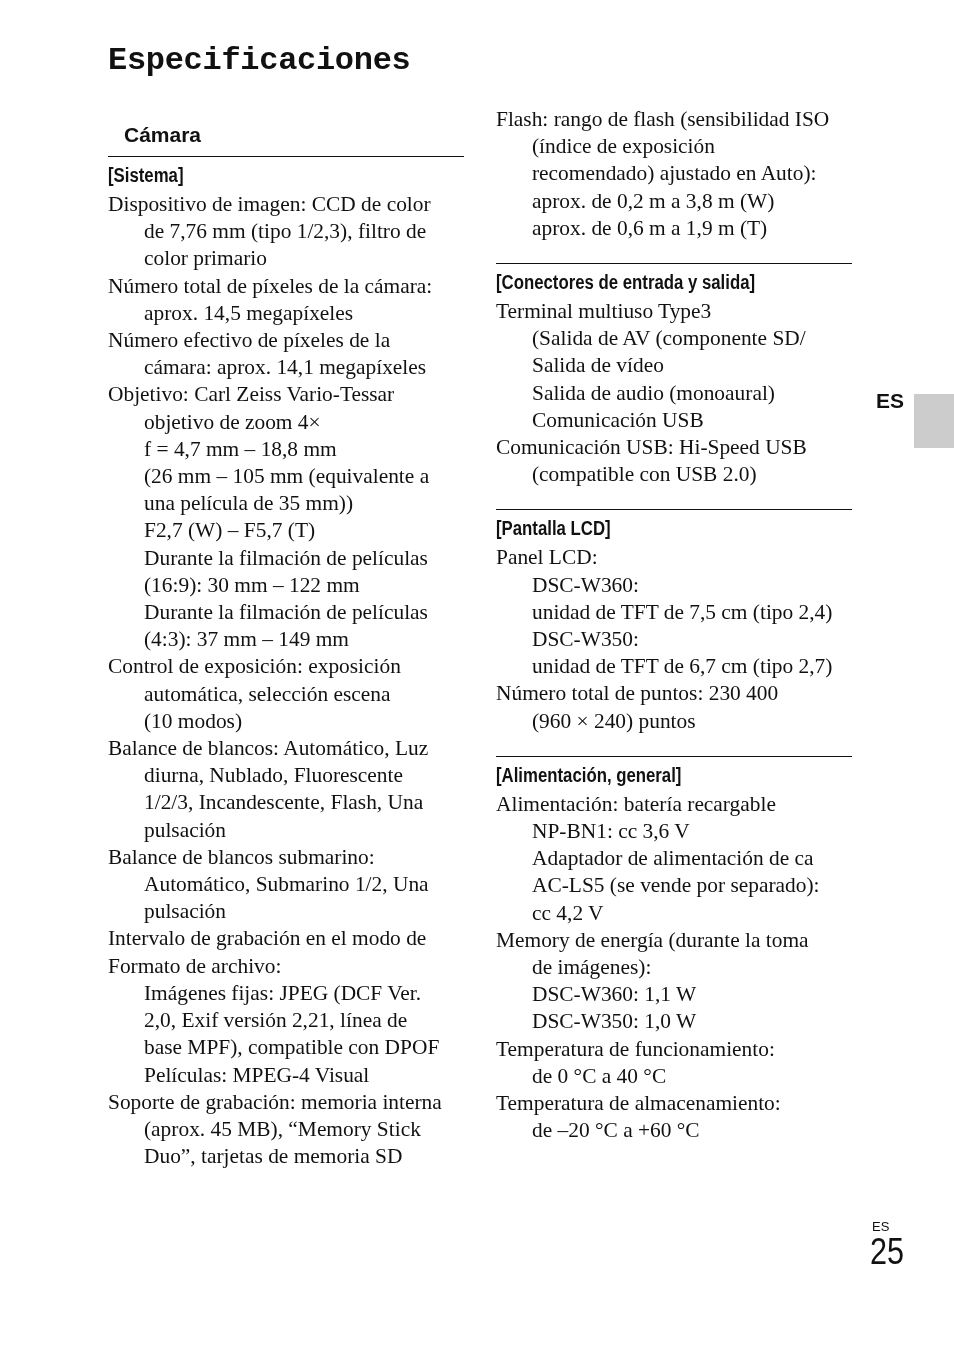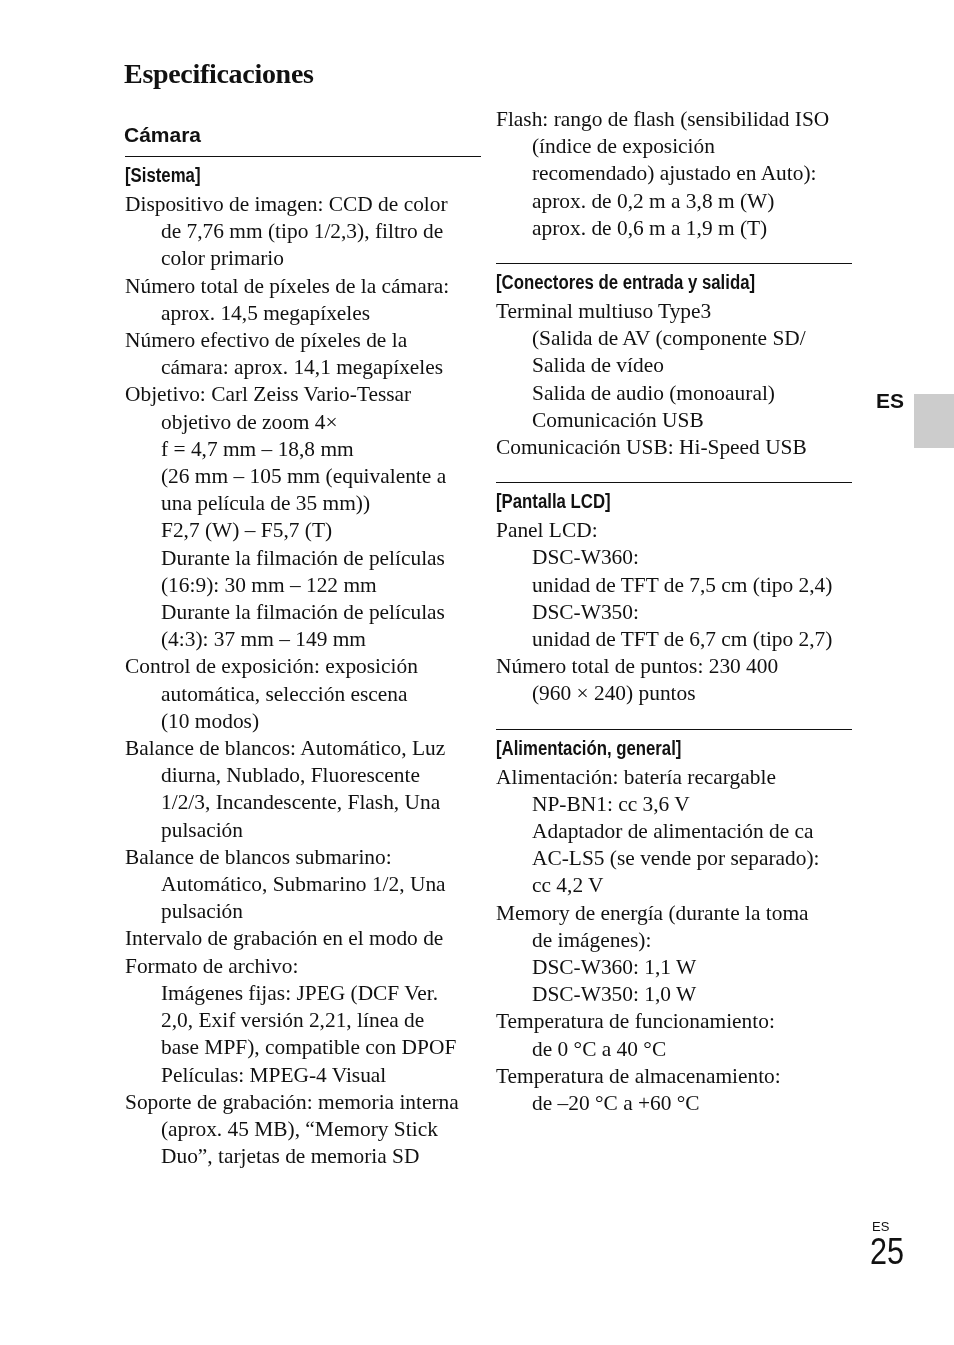--- a/index.html
+++ b/index.html
@@ -1,20 +1,20 @@
 <!DOCTYPE html>
 <html><head>
 <meta charset="utf-8">
 <style>
   html, body { margin: 0; padding: 0; background: #ffffff; }
   body { width: 954px; height: 1345px; position: relative; overflow: hidden; color: #111; }
-  .title { position: absolute; left: 108px; top: 42px; font-family: Liberation Serif, serif; font-weight: bold; font-size: 28px; letter-spacing: -0.3px; margin: 16px; }
+  .title { position: absolute; left: 108px; top: 42px; font-family: Liberation Mono, monospace; font-weight: bold; font-size: 32px; letter-spacing: -0.3px; margin: 0; }
   .subtitle { position: absolute; left: 108px; top: 107px; font-family: "Liberation Sans", sans-serif; font-weight: bold; font-size: 21px; margin: 16px; }
   .col { position: absolute; width: 360px; font-family: "Liberation Serif", serif; font-size: 21.4px; line-height: 27.2px; }
-  .col-left { left: 125px; top: 156px; width: 356px; }
+  .col-left { left: 108px; top: 156px; width: 356px; }
   .col-right { left: 496px; top: 106px; width: 356px; }
   .section { border-top: 1.3px solid #111; }
   .section-head { font-family: "Liberation Sans", sans-serif; font-weight: bold; font-size: 19.5px; transform: scaleX(0.86); transform-origin: left center; white-space: nowrap; line-height: 26px; padding-top: 5px; margin-bottom: 3px; }
   .l { white-space: nowrap; }
   .i { padding-left: 36px; white-space: nowrap; }
   .gap { height: 21px; }
   .es-tab { position: absolute; left: 914px; top: 394px; width: 40px; height: 54px; background: #cccccc; }
   .es-label { position: absolute; left: 876px; top: 389px; font-family: "Liberation Sans", sans-serif; font-weight: bold; font-size: 21px; }
   .page-lang { position: absolute; left: 872px; top: 1219px; font-family: "Liberation Sans", sans-serif; font-size: 13px; }
   .page-num { position: absolute; left: 870px; top: 1231px; font-family: "Liberation Sans", sans-serif; font-size: 36px; transform: scaleX(0.85); transform-origin: left center; }
@@ -82,20 +82,21 @@
   <div class="gap"></div>
   <div class="section">
     <div class="section-head">[Conectores de entrada y salida]</div>
     <div class="lines">
         <div class="l">Terminal multiuso Type3</div>
         <div class="i">(Salida de AV (componente SD/</div>
         <div class="i">Salida de vídeo</div>
         <div class="i">Salida de audio (monoaural)</div>
         <div class="i">Comunicación USB</div>
         <div class="l">Comunicación USB: Hi-Speed USB</div>
+        <div class="i">(compatible con USB 2.0)</div>
       </div>
   </div>
   <div class="gap"></div>
   <div class="section">
     <div class="section-head">[Pantalla LCD]</div>
     <div class="lines">
         <div class="l">Panel LCD:</div>
         <div class="i">DSC-W360:</div>
         <div class="i">unidad de TFT de 7,5 cm (tipo 2,4)</div>
         <div class="i">DSC-W350:</div>

